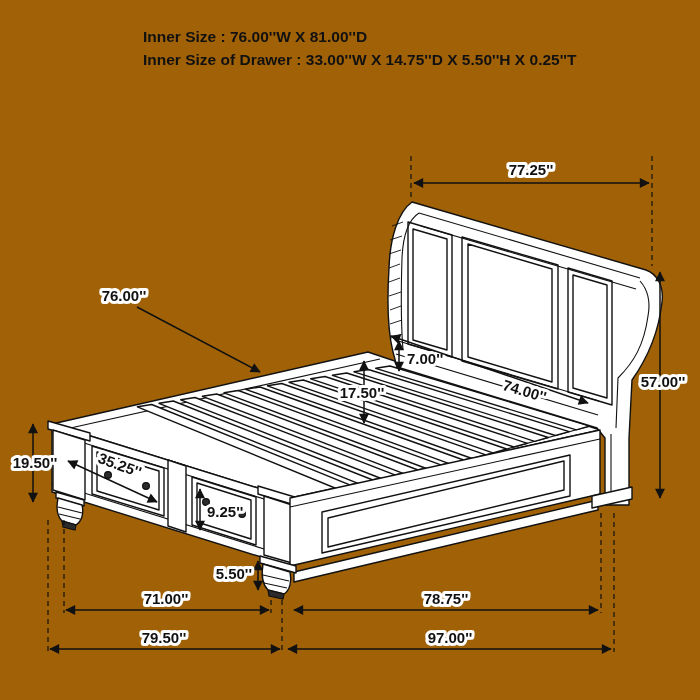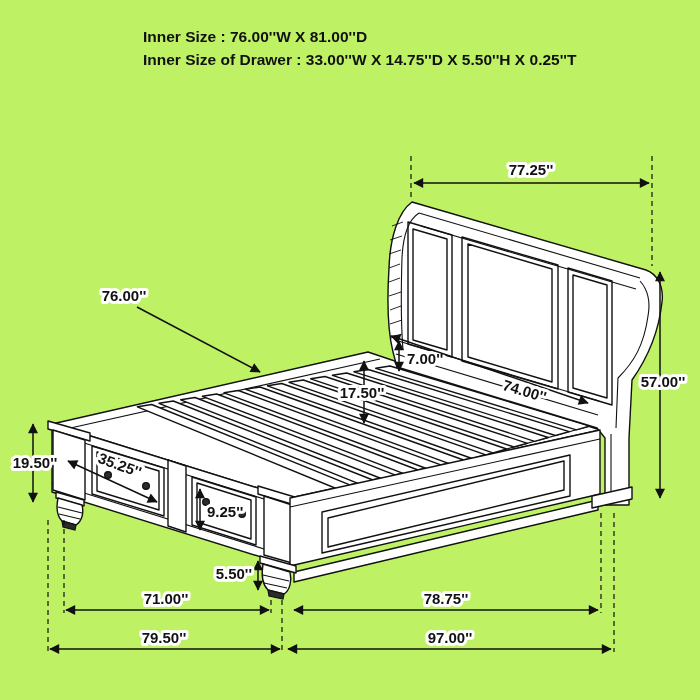--- a/index.html
+++ b/index.html
@@ -1,16 +1,16 @@
 <!DOCTYPE html>
 <html><head>
 <meta charset="utf-8">
 <style>
   html,body{margin:0;padding:0;background:#ffffff;}
-  .stage{position:relative;width:700px;height:700px;background:#bef264;overflow:hidden;
+  .stage{position:relative;width:700px;height:700px;background:#a16207;overflow:hidden;
          font-family:"Liberation Sans",sans-serif;}
   svg{position:absolute;left:0;top:0;}
   .ln{stroke:#111;stroke-width:1.4;fill:none;stroke-linejoin:round;stroke-linecap:round;}
   .lnw{stroke:#111;stroke-width:1.4;fill:#fff;stroke-linejoin:round;}
   .thin{stroke:#111;stroke-width:1.1;fill:none;}
   .dash{stroke:#111;stroke-width:1.2;fill:none;stroke-dasharray:5 4;}
   .dim{stroke:#111;stroke-width:1.5;fill:none;}
   .dim-label{font:bold 15px "Liberation Sans",sans-serif;fill:#111;
              stroke:#fff;stroke-width:6px;paint-order:stroke;stroke-linejoin:round;}
   .title-text{font:bold 15.5px "Liberation Sans",sans-serif;fill:#111;}

